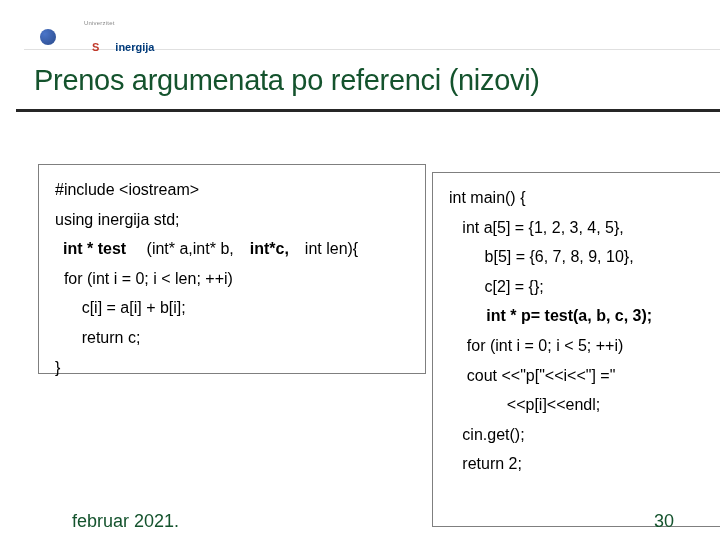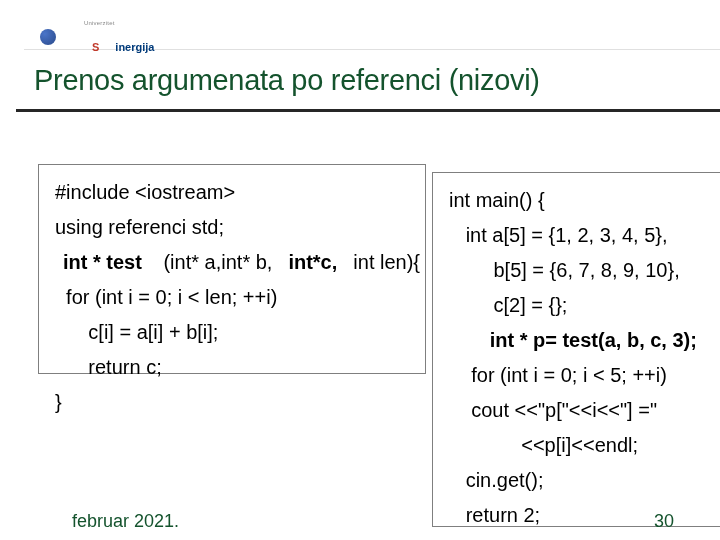--- a/index.html
+++ b/index.html
@@ -57,21 +57,21 @@
   }
   .content {
     position: relative;
     height: 430px;
   }
   .codebox {
     position: absolute;
     border: 1.5px solid #7f7f7f;
     background: #ffffff;
     font-family: Arial, Helvetica, sans-serif;
-    font-size: 20px;
+    font-size: 16px;
     line-height: 1.35;
     color: #000;
     padding: 6px 8px;
   }
   .box-left {
     left: 6px;
     top: 36px;
     width: 388px;
     height: 210px;
   }
@@ -108,21 +108,21 @@
   </div>
 </div>
 
 <div class="title">Prenos argumenata po referenci (nizovi)</div>
 <div class="title-underline"></div>
 
 <div class="content">
 
   <div class="codebox box-left">
     <div class="line">#include &lt;iostream&gt;</div>
-    <div class="line">using referenci std;</div>
+    <div class="line">using inergija std;</div>
     <div class="line"><span class="b">int * test </span><span>(int* a,int* b,</span><span class="b">int*c,</span><span>int len){</span></div>
     <div class="line">  for (int i = 0; i &lt; len; ++i)</div>
     <div class="line">      c[i] = a[i] + b[i];</div>
     <div class="line">      return c;</div>
     <div class="line">}</div>
   </div>
 
   <div class="codebox box-right">
     <div class="line">int main() {</div>
     <div class="line">   int a[5] = {1, 2, 3, 4, 5},</div>

